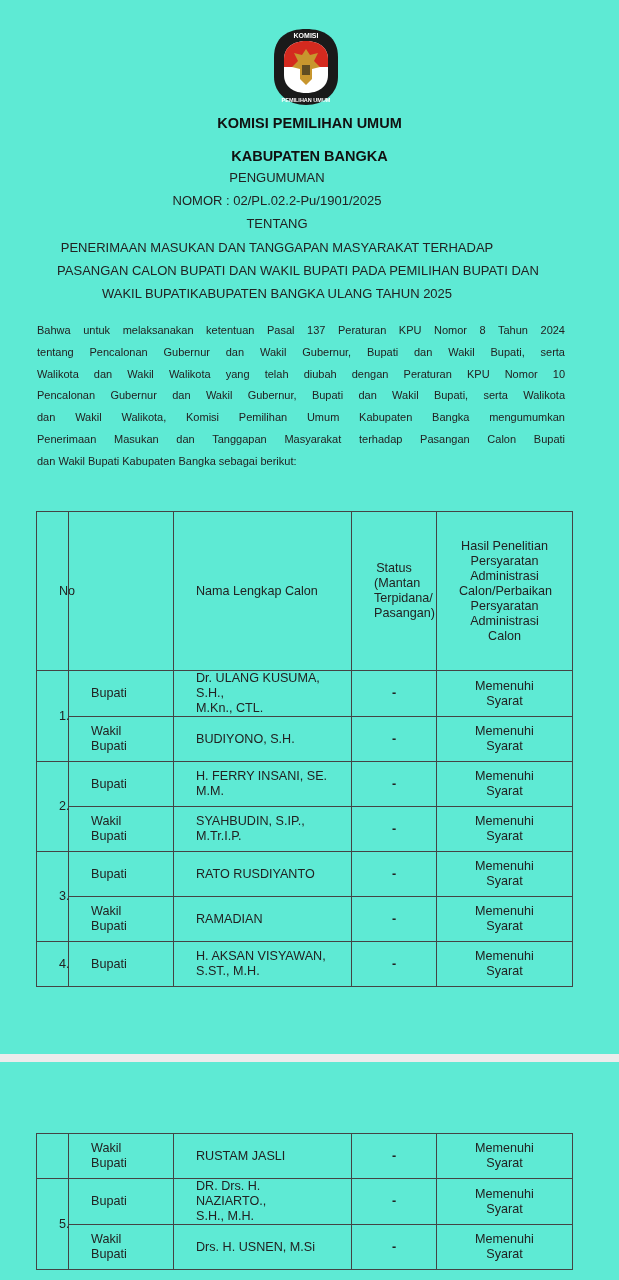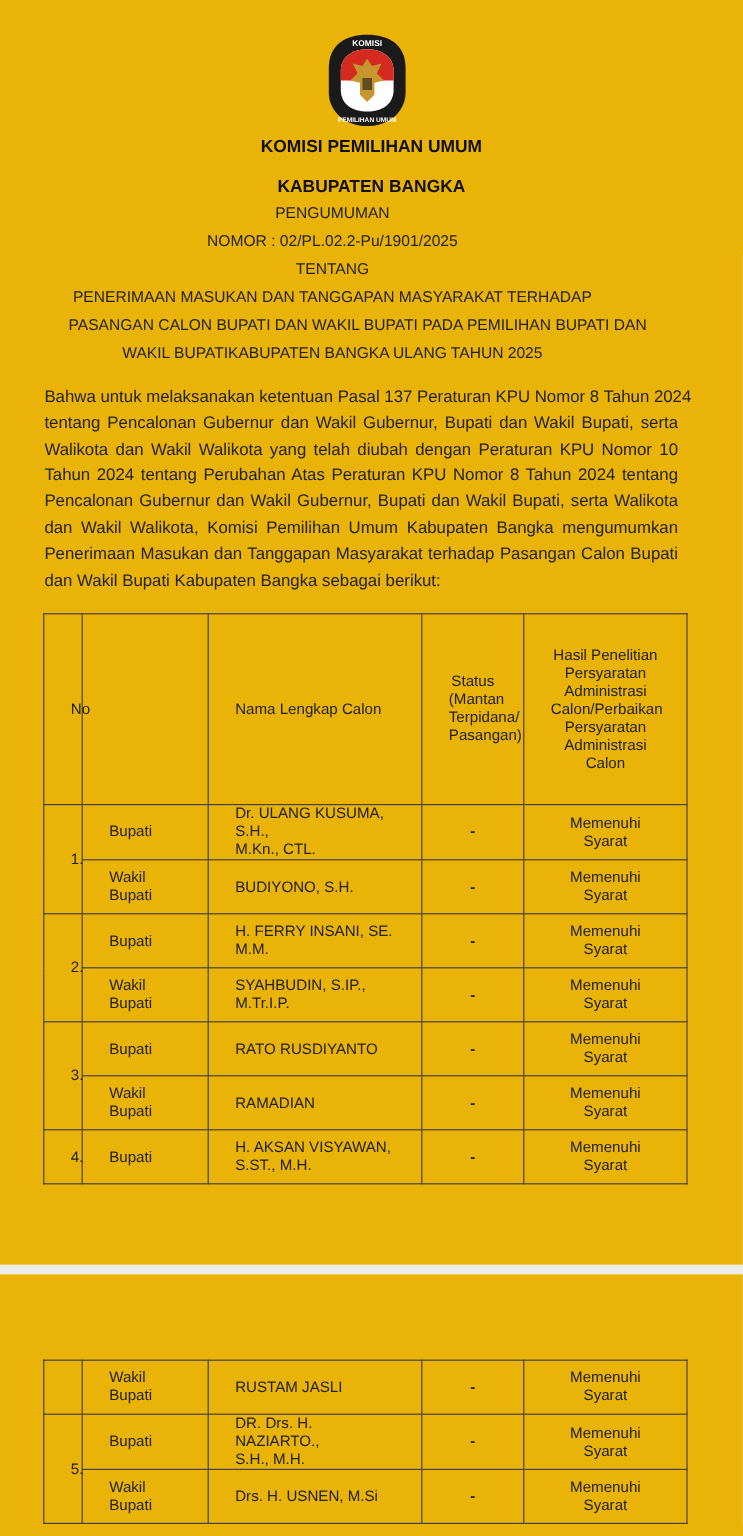--- a/index.html
+++ b/index.html
@@ -1,36 +1,36 @@
 <!DOCTYPE html>
 <html><head>
 <meta charset="utf-8">
 <style>
   html, body { margin: 0; padding: 0; }
   body {
     width: 619px; height: 1280px; position: relative; overflow: hidden;
     background: #ffffff; color: #1a1a1a;
     font-family: "Liberation Sans", sans-serif;
   }
-  .page { position: absolute; left: 0; width: 619px; background: #eab308; }
+  .page { position: absolute; left: 0; width: 619px; background: #5eead4; }
   .page1 { top: 0; height: 1054px; }
   .page-gap { position: absolute; left: 0; top: 1054px; width: 619px; height: 8px; background: #ececec; }
   .page2 { top: 1062px; height: 218px; }
 
   .logo { position: absolute; left: 272px; top: 27px; width: 68px; height: 80px; }
 
   .org { position: absolute; left: 0; width: 619px; text-align: center; font-weight: bold; font-size: 14.5px; color: #111; }
   .org1 { top: 115px; }
   .org2 { top: 148px; }
 
   .center-line { position: absolute; left: 0; width: 554px; text-align: center; font-size: 13px; color: #222; }
 
   .body-text {
     position: absolute; left: 37px; top: 320px; width: 528px;
-    font-size: 14px; line-height: 21.8px; text-align: justify; color: #222;
+    font-size: 11px; line-height: 21.8px; text-align: justify; color: #222;
     text-align-last: left;
   }
   .body-line { display: block; text-align: justify; text-align-last: justify; white-space: nowrap; }
   .body-line.last { text-align-last: left; }
 
   table.tbl { position: absolute; border-collapse: collapse; font-size: 12.6px; color: #222; table-layout: fixed; }
   table.tbl td { border: 1.3px solid #444; padding: 0 22px; vertical-align: middle; line-height: 15px; }
   .t1 { left: 36px; top: 511px; width: 536px; }
   .t2 { left: 36px; top: 1133px; width: 536px; }
   .c-no { width: 32px; text-align: center; }
@@ -65,21 +65,20 @@
   <div class="center-line" style="top:193px;">NOMOR : 02/PL.02.2-Pu/1901/2025</div>
   <div class="center-line" style="top:216px;">TENTANG</div>
   <div class="center-line" style="top:240px;">PENERIMAAN MASUKAN DAN TANGGAPAN MASYARAKAT TERHADAP</div>
   <div class="center-line" style="top:263px;padding-left:21px;">PASANGAN CALON BUPATI DAN WAKIL BUPATI PADA PEMILIHAN BUPATI DAN</div>
   <div class="center-line" style="top:286px;">WAKIL BUPATIKABUPATEN BANGKA ULANG TAHUN 2025</div>
 
   <div class="body-text">
     <span class="body-line">Bahwa untuk melaksanakan ketentuan Pasal 137 Peraturan KPU Nomor 8 Tahun 2024</span>
     <span class="body-line">tentang Pencalonan Gubernur dan Wakil Gubernur,  Bupati dan Wakil Bupati, serta</span>
     <span class="body-line">Walikota dan Wakil Walikota yang telah diubah dengan Peraturan KPU Nomor 10</span>
-    <span class="body-line">Tahun 2024 tentang Perubahan Atas Peraturan KPU Nomor 8 Tahun 2024 tentang</span>
     <span class="body-line">Pencalonan Gubernur dan Wakil Gubernur,  Bupati dan Wakil Bupati, serta Walikota</span>
     <span class="body-line">dan Wakil Walikota, Komisi Pemilihan Umum Kabupaten Bangka  mengumumkan</span>
     <span class="body-line">Penerimaan Masukan dan Tanggapan Masyarakat terhadap Pasangan Calon Bupati</span>
     <span class="body-line last">dan Wakil Bupati Kabupaten Bangka sebagai berikut:</span>
   </div>
 
   <table class="tbl t1">
     <colgroup>
         <col class="c-no">
         <col class="c-role">

